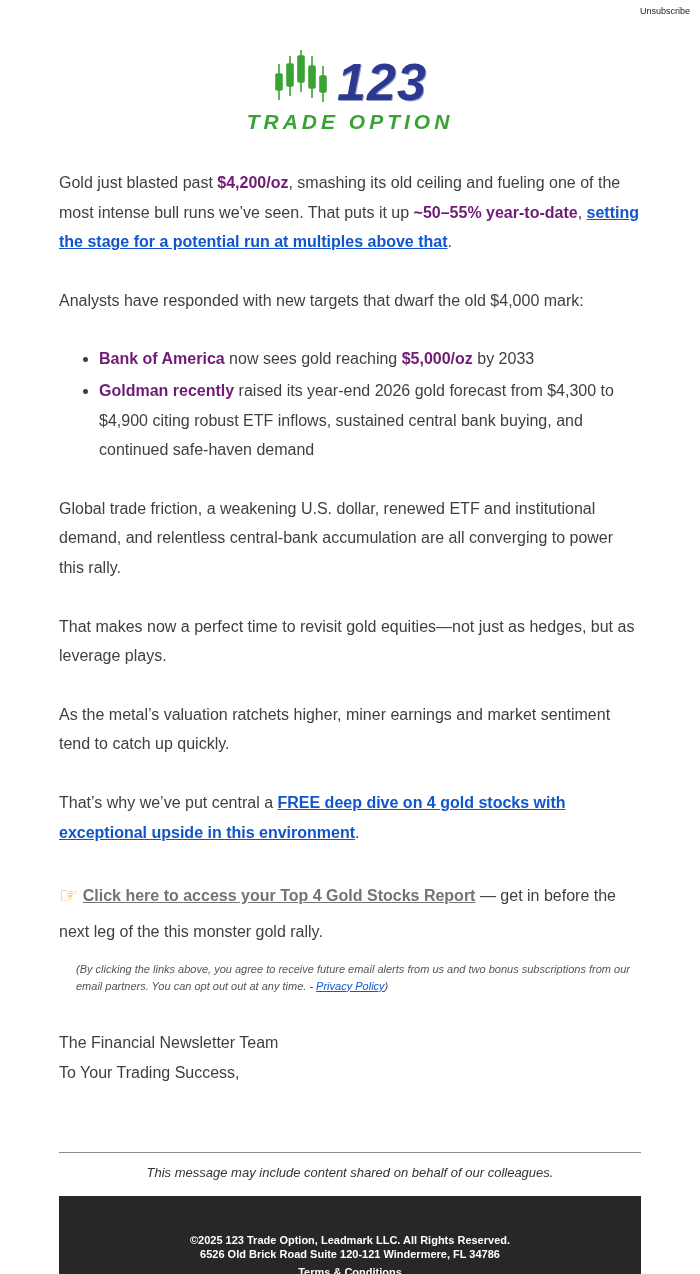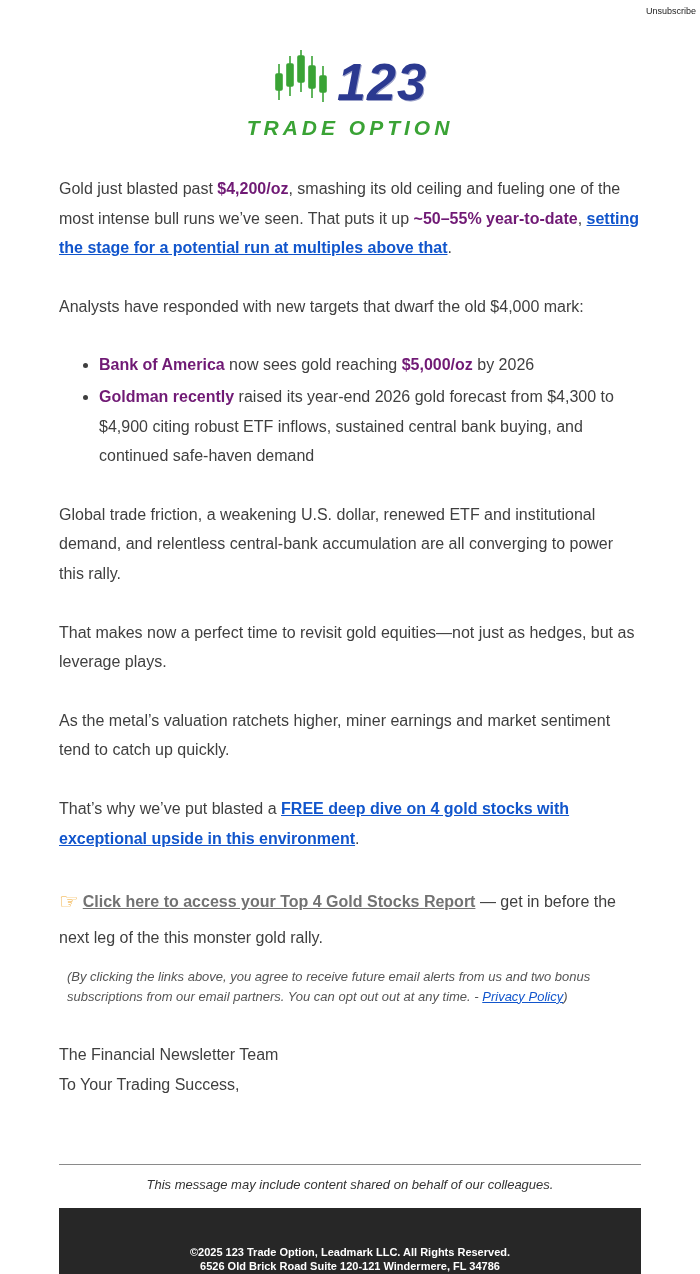--- a/index.html
+++ b/index.html
@@ -13,21 +13,21 @@
   .page {
     position: relative;
     width: 700px;
     min-height: 1274px;
     margin: 0 auto;
     background: #ffffff;
   }
   .top-unsubscribe {
     position: absolute;
     top: 6px;
-    right: 4px;
+    right: 10px;
     font-size: 9px;
     color: #222222;
     text-decoration: none;
   }
   .content {
     width: 582px;
     margin: 0 auto;
     padding-top: 40px;
   }
   
@@ -49,21 +49,21 @@
     letter-spacing: 1px;
     line-height: 1;
     text-shadow: 1px 1px 0 #9aa0c8;
   }
   .logo-word {
     font-size: 21px;
     font-weight: bold;
     font-style: italic;
     letter-spacing: 4px;
     color: #3aa335;
-    margin-top: 8px;
+    margin-top: 2px;
     text-align: center;
   }
   
   p.body-text {
     font-size: 16px;
     line-height: 1.85;
     margin: 0 0 29px 0;
   }
   strong { color: #701a75; }
   a.blue-link {
@@ -93,25 +93,25 @@
     margin-bottom: 2px;
   }
   .cta-hand {
     color: #f0a830;
     font-size: 22px;
     font-style: normal;
     margin-right: 4px;
     vertical-align: -2px;
   }
   .fine-print {
-    font-size: 13px;
+    font-size: 11px;
     font-style: italic;
     color: #555555;
     line-height: 1.5;
-    margin: -14px 0 34px 8px;
+    margin: -14px 0 34px 17px;
   }
   .signoff {
     font-size: 16px;
     line-height: 1.85;
     margin: 0 0 29px 0;
   }
   
   .divider {
     border: none;
     border-top: 1px solid #8a8a8a;
@@ -180,35 +180,35 @@
     </div>
 
     <p class="body-text">
       <span>Gold just blasted past </span><strong>$4,200/oz</strong><span>, smashing its old ceiling and fueling one of the most intense bull runs we’ve seen. That puts it up </span><strong>~50–55% year-to-date</strong><span>, </span><a class="blue-link">setting the stage for a potential run at multiples above that</a><span>.</span>
     </p>
 
     <p class="body-text">Analysts have responded with new targets that dwarf the old $4,000 mark:</p>
 
     <ul class="bullets">
       <li>
-        <strong>Bank of America</strong><span> now sees gold reaching </span><strong>$5,000/oz</strong><span> by 2026</span>
+        <strong>Bank of America</strong><span> now sees gold reaching </span><strong>$5,000/oz</strong><span> by 2033</span>
       </li>
       <li>
         <strong>Goldman recently</strong><span> raised its year-end 2026 gold forecast from $4,300 to $4,900 citing robust ETF inflows, sustained central bank buying, and continued safe-haven demand</span>
       </li>
     </ul>
 
     <p class="body-text">Global trade friction, a weakening U.S. dollar, renewed ETF and institutional demand, and relentless central-bank accumulation are all converging to power this rally.</p>
 
     <p class="body-text">That makes now a perfect time to revisit gold equities—not just as hedges, but as leverage plays.</p>
 
     <p class="body-text">As the metal’s valuation ratchets higher, miner earnings and market sentiment tend to catch up quickly.</p>
 
     <p class="body-text">
-      <span>That’s why we’ve put blasted a </span><a class="blue-link">FREE deep dive on 4 gold stocks with exceptional upside in this environment</a><span>.</span>
+      <span>That’s why we’ve put central a </span><a class="blue-link">FREE deep dive on 4 gold stocks with exceptional upside in this environment</a><span>.</span>
     </p>
 
     <p class="body-text">
       <span class="cta-hand">☞</span><a class="red-link">Click here to access your Top 4 Gold Stocks Report</a><span> — get in before the next leg of the this monster gold rally.</span>
     </p>
 
     <p class="fine-print">
       <span>(By clicking the links above, you agree to receive future email alerts from us and two bonus subscriptions from our email partners. You can opt out out at any time. - </span><a class="small-blue-link">Privacy Policy</a><span>)</span>
     </p>
 

